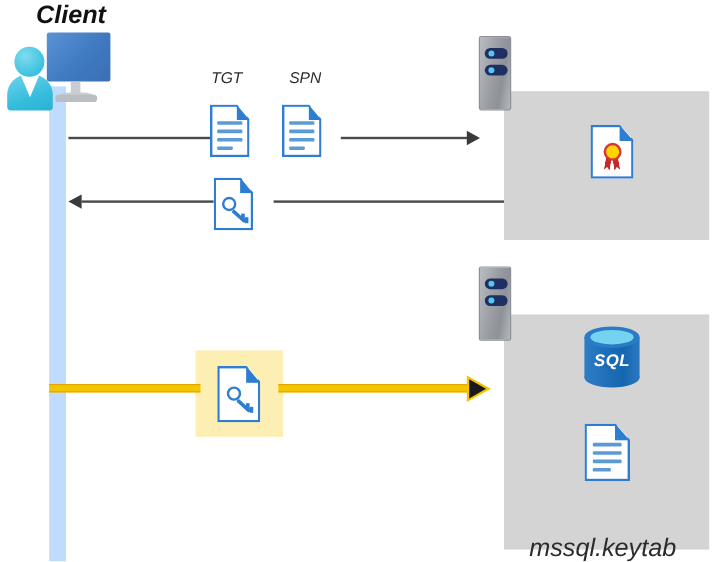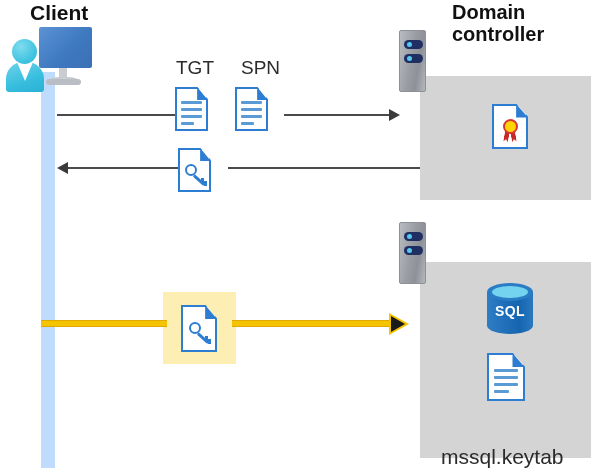--- a/index.html
+++ b/index.html
@@ -1,27 +1,27 @@
 <!DOCTYPE html>
 <html><head>
 <meta charset="utf-8">
 <style>
   html,body{margin:0;padding:0;background:#ffffff;}
   body{width:600px;height:468px;position:relative;overflow:hidden;
        font-family:"Liberation Sans",sans-serif;color:#222;}
 
-  .stage{position:absolute;left:0;top:0;width:600px;height:468px;}
+  .stage{position:absolute;left:0;top:0;width:600px;height:468px;font-style:italic;}
 
   
   .lbl{position:absolute;font-weight:bold;color:#111;line-height:1.08;}
   #client-title{left:30px;top:2px;font-size:21px;}
   #dc-title{left:452px;top:2px;font-size:20px;width:130px;}
   #linux-title{left:452px;top:224px;font-size:20px;}
 
-  .doc-label{position:absolute;font-size:19px;color:#2b2b2b;font-weight:normal;}
+  .doc-label{position:absolute;font-size:13px;color:#2b2b2b;font-weight:normal;}
   #tgt-label{left:176px;top:57px;}
   #spn-label{left:241px;top:57px;}
 
   #keytab-label{position:absolute;left:441px;top:418px;font-size:21px;color:#2b2b2b;margin-top:27px;}
 
   
   .panel{position:absolute;background:#d4d4d4;}
   #dc-panel{left:420px;top:76px;width:171px;height:124px;}
   #linux-panel{left:420px;top:262px;width:171px;height:196px;}
 
@@ -74,21 +74,21 @@
   .key-tooth{position:absolute;width:2.6px;height:5px;background:#2d7dd2;}
 
   
   .medal{position:absolute;width:15px;height:15px;border-radius:50%;
       background:#ffd400;border:2.5px solid #d83636;box-sizing:border-box;}
   .ribbon{position:absolute;width:5px;height:11px;background:#c62828;}
   .ribbon.l{left:2px;top:12px;transform:rotate(10deg);clip-path:polygon(0 0,100% 0,100% 100%,50% 75%,0 100%);}
   .ribbon.r{left:9px;top:12px;transform:rotate(-10deg);clip-path:polygon(0 0,100% 0,100% 100%,50% 75%,0 100%);}
 
   
-  #sql-icon{position:absolute;left:487px;top:283px;width:46px;height:52px;}
+  #sql-icon{position:absolute;left:487px;top:272px;width:46px;height:52px;}
   .db-body{position:absolute;left:0;top:9px;width:46px;height:34px;
       background:linear-gradient(90deg,#2f7dc4 0%,#1d6fbb 35%,#1565b0 70%,#2a79c0 100%);}
   .db-bottom{position:absolute;left:0;top:34px;width:46px;height:17px;border-radius:50%;
       background:linear-gradient(90deg,#2f7dc4 0%,#1565b0 70%,#2a79c0 100%);}
   .db-top{position:absolute;left:0;top:0px;width:46px;height:18px;border-radius:50%;
       background:#2a7cc4;}
   .db-top-in{position:absolute;left:5px;top:3px;width:36px;height:12px;border-radius:50%;
       background:#74d3ef;}
   .db-text{position:absolute;left:0;top:20px;width:46px;text-align:center;
       color:#fff;font-size:14px;font-weight:bold;letter-spacing:0.4px;}
@@ -125,24 +125,20 @@
   <div id="client-icon">
     <div class="mon-screen"></div>
     <div class="mon-neck"></div>
     <div class="mon-base"></div>
     <div class="mon-base2"></div>
     <div class="person-body"></div>
     <div class="person-collar"></div>
     <div class="person-head"></div>
   </div>
 
-  <div class="lbl" id="dc-title">
-    <span>Domain</span><br>
-    <span>controller</span>
-  </div>
   <div class="server" id="dc-server">
     <div class="srv-bar b1">
         <div class="srv-led"></div>
       </div>
     <div class="srv-bar b2">
         <div class="srv-led"></div>
       </div>
   </div>
 
   <div class="docicon" id="cert-doc" style="left:492px;top:104px;width:36px;height:45px;">

